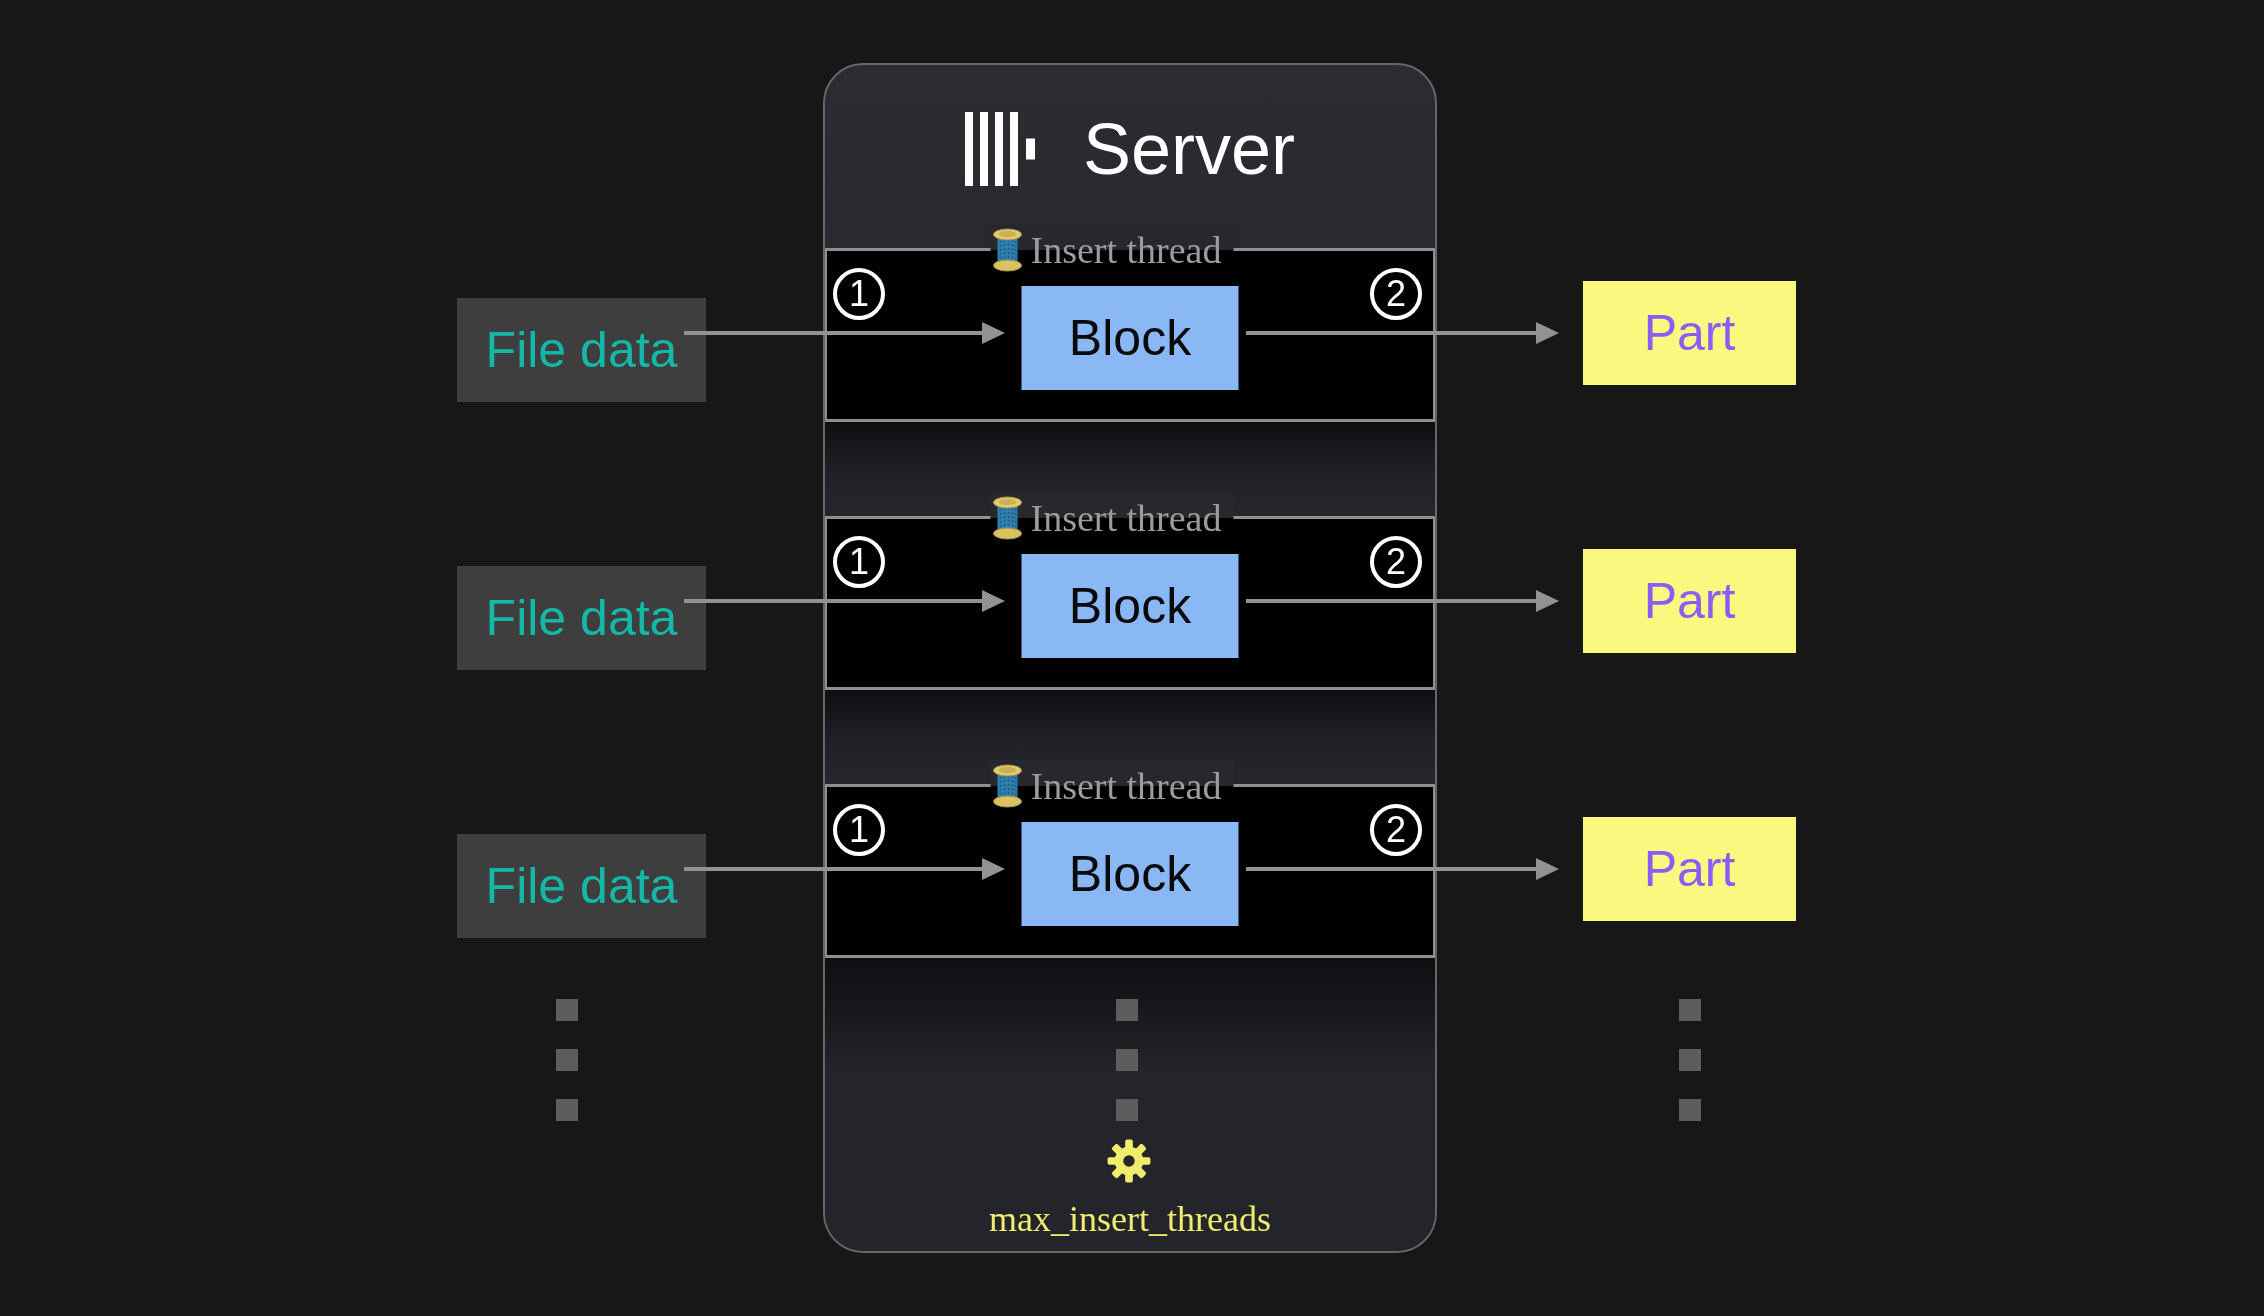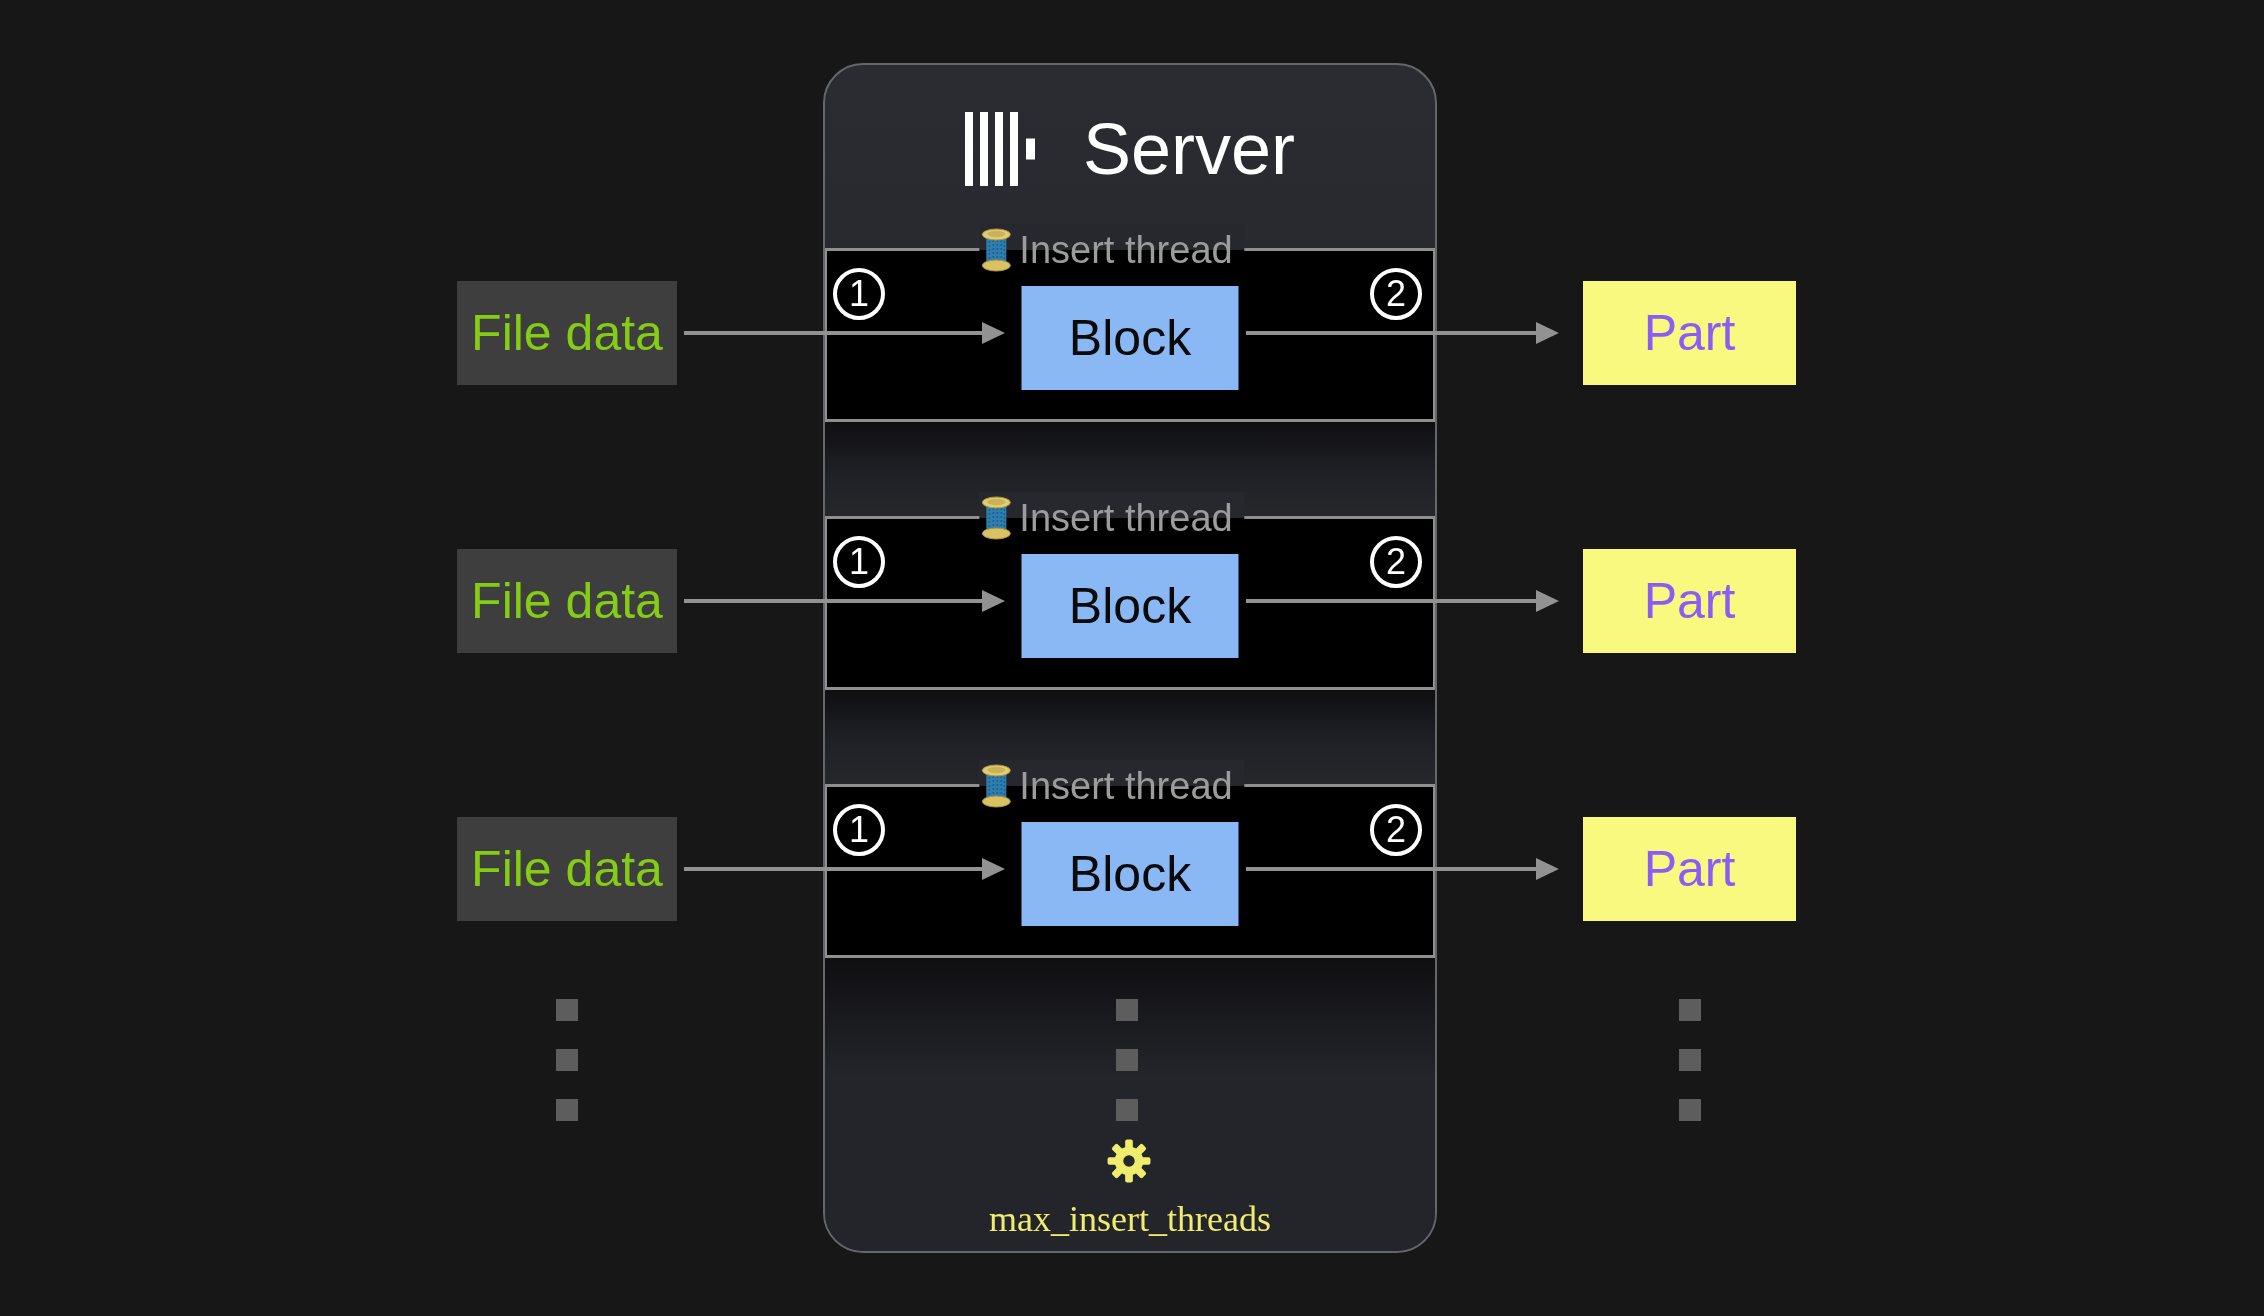--- a/index.html
+++ b/index.html
@@ -43,20 +43,21 @@
     border-left-width:2px; border-right-width:2px;
   }
   .row-0 { top:183px; } .row-1 { top:451px; } .row-2 { top:719px; }
 
   .thread-legend {
     position:absolute; top:-27px; left:50%; height:52px;
     transform:translateX(calc(-50% - 18px));
     display:flex; align-items:center; gap:8px;
     padding:0 12px 0 2px; white-space:nowrap;
     background:linear-gradient(180deg,#27282d 50%,#000000 50%);
+    font-family:Liberation Serif, serif;
   }
   .thread-legend .spool { flex:0 0 auto; }
   .thread-legend-text { color:#9c9c9c; font-size:38px; line-height:1; }
 
   .step {
     position:absolute; width:52px; height:52px; top:17px;
     border:4px solid #ffffff; border-radius:50%;
     display:flex; align-items:center; justify-content:center;
     color:#ffffff; font-size:36px; line-height:1;
   }
@@ -69,21 +70,21 @@
     display:flex; align-items:center; justify-content:center;
     color:#0a0a0a; font-size:50px;
   }
 
   
   .file-box, .part-box {
     position:absolute; height:104px;
     display:flex; align-items:center; justify-content:center;
     font-size:50px; line-height:1; z-index:3;
   }
-  .file-box { left:457px; width:220px; background:#3e3e3e; color:#84cc16; }
+  .file-box { left:457px; width:249px; background:#3e3e3e; color:#14b8a6;margin-top:17px; }
   .part-box { left:1583px; width:213px; background:#f8f97e; color:#8b5cf6; }
   .y-row-0 { top:281px; } .y-row-1 { top:549px; } .y-row-2 { top:817px; }
 
   
   .arrows { position:absolute; left:0; top:0; z-index:4; pointer-events:none; }
 
   
   .dot { position:absolute; width:22px; height:22px; background:#5d5d5d; z-index:5; }
 
   

